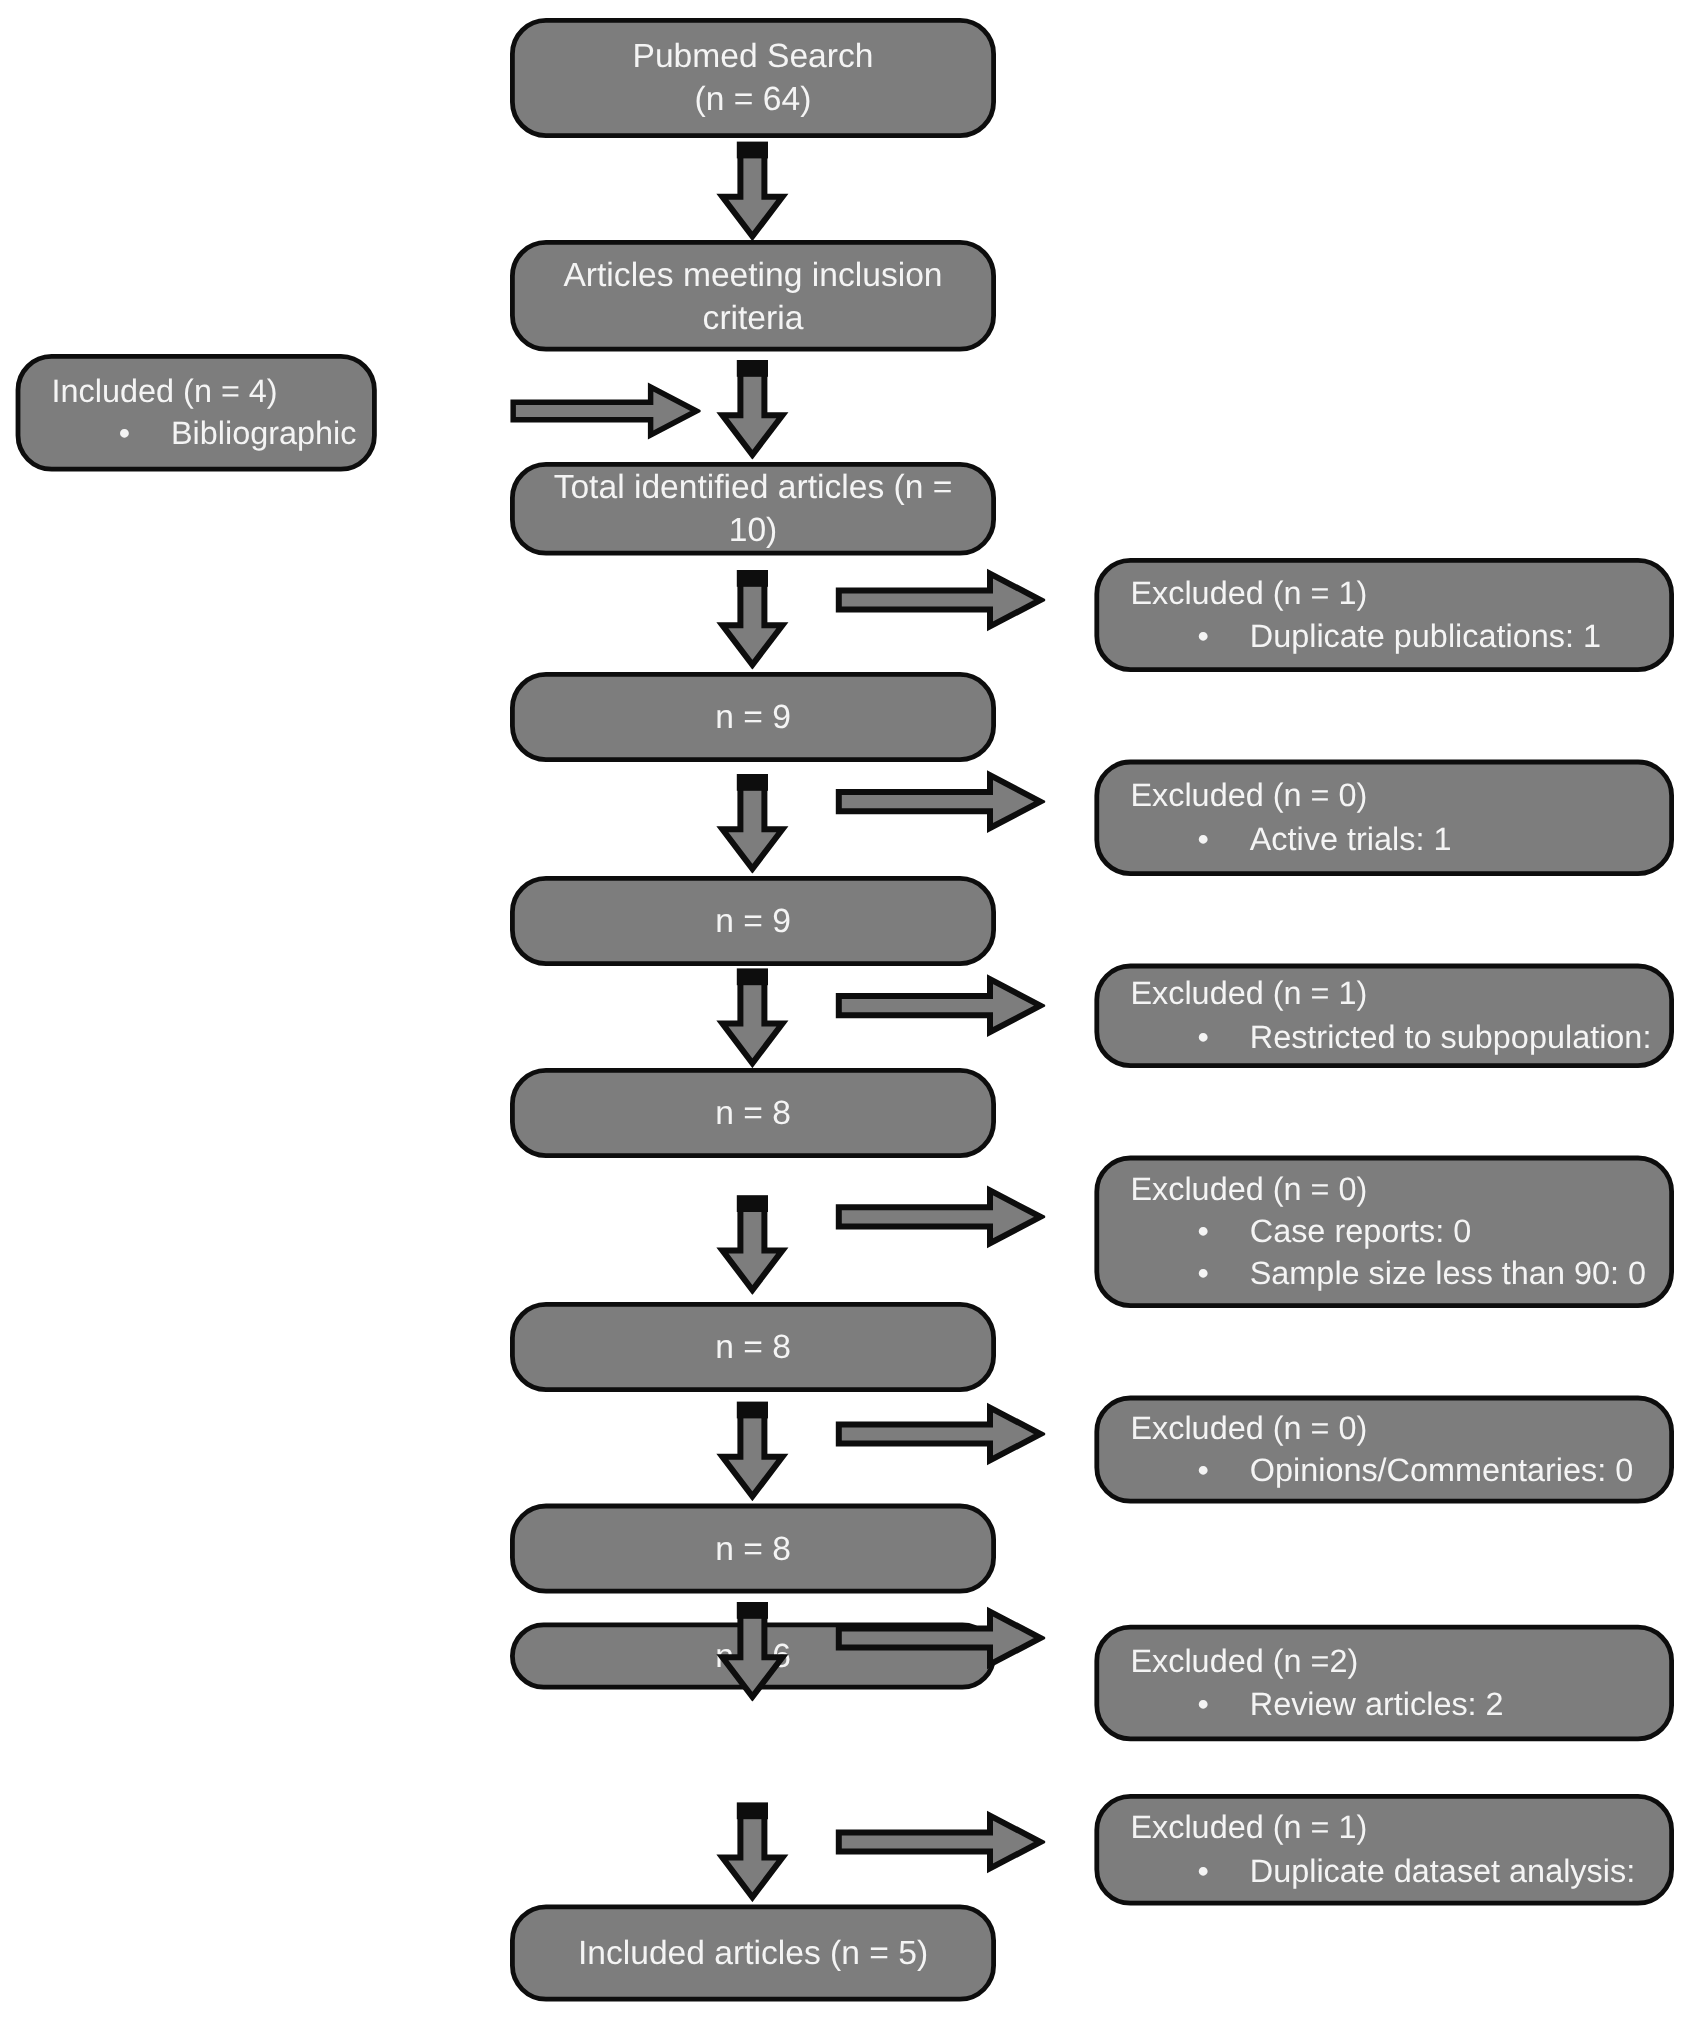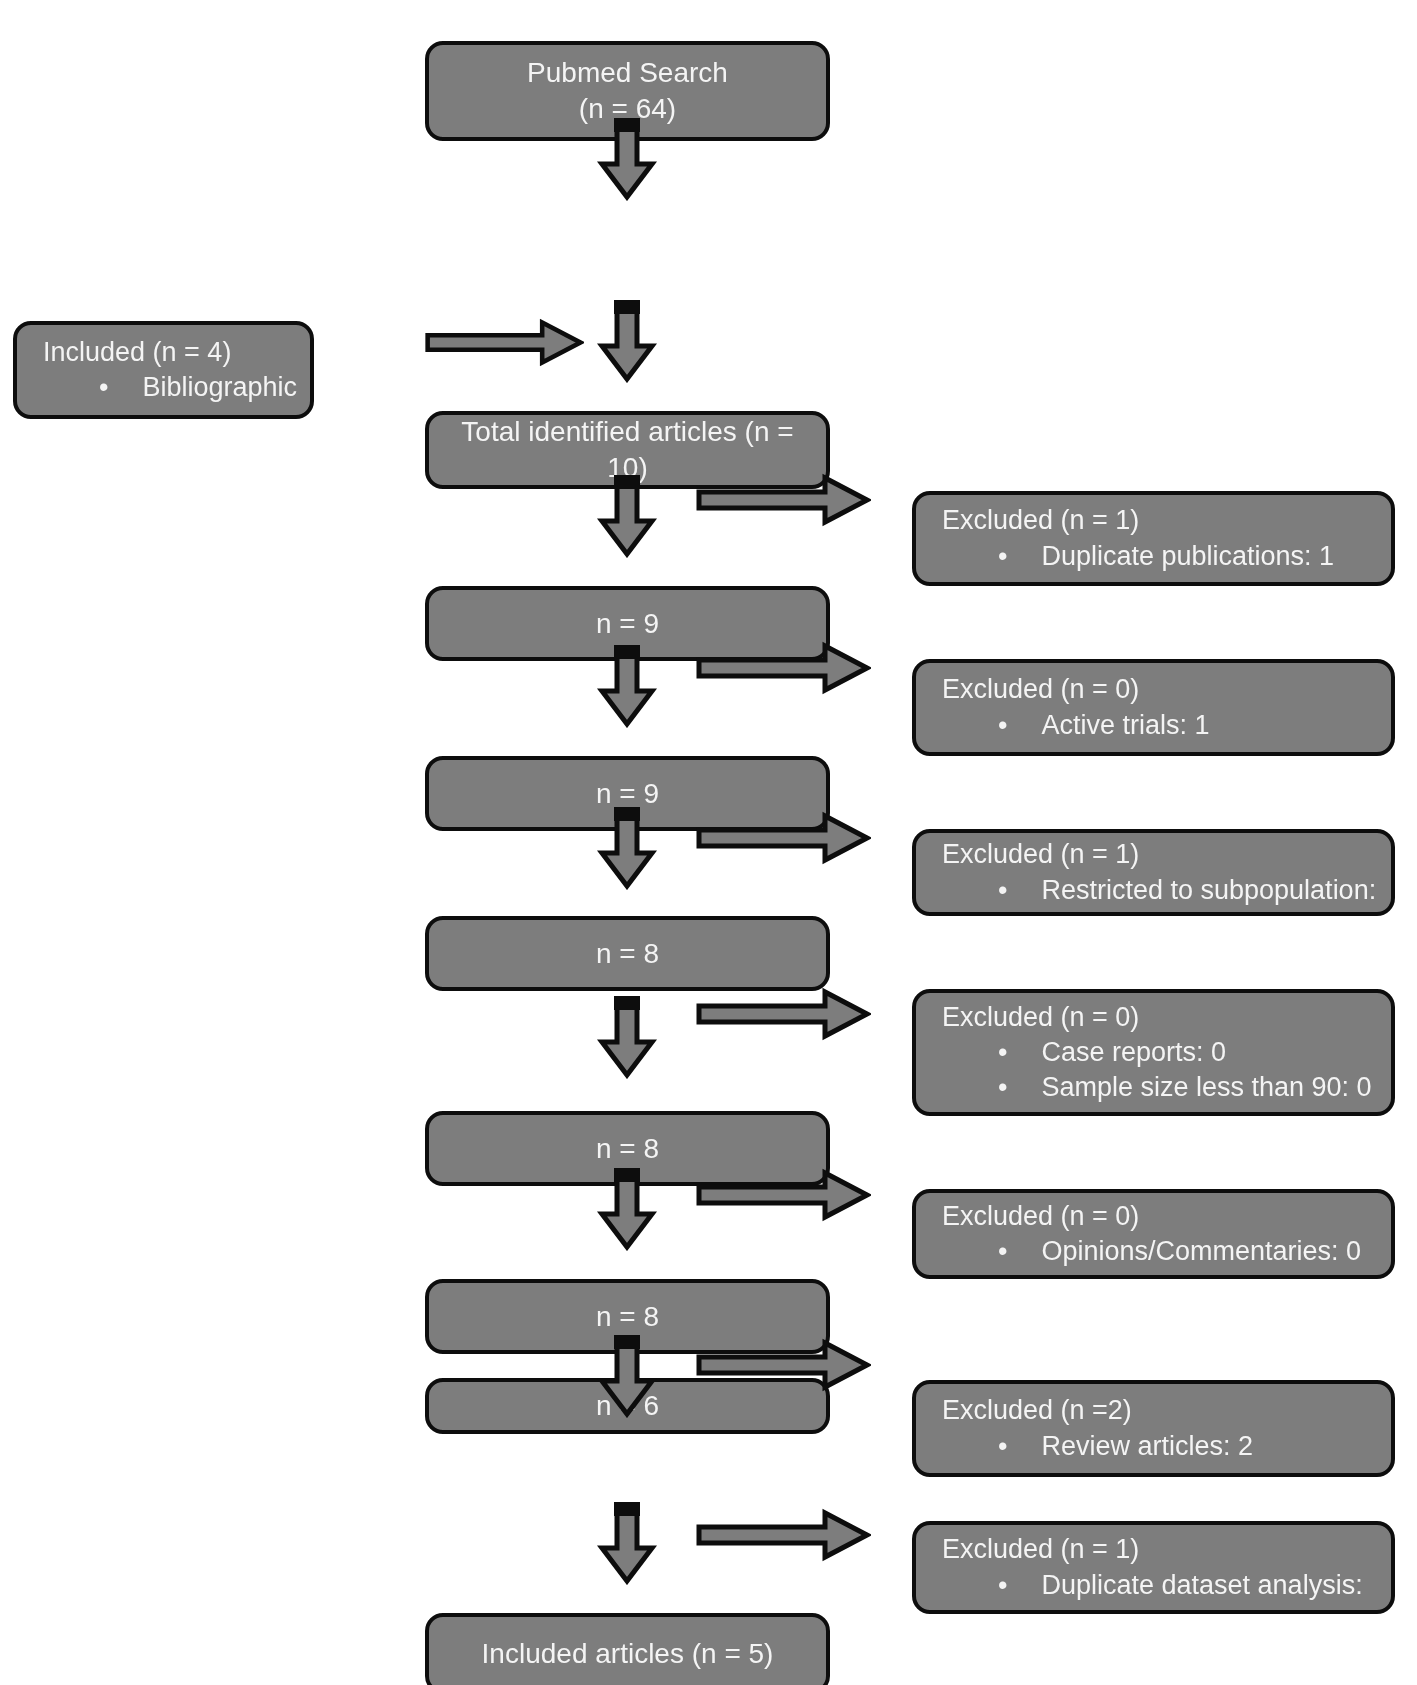--- a/index.html
+++ b/index.html
@@ -14,23 +14,22 @@
     width:1417px;height:1685px;
     background:var(--background);
     font-family:"Liberation Sans",sans-serif;
     overflow:hidden;
   }
   .box{
     position:absolute;
     box-sizing:border-box;
     background:var(--box-fill);
     border:4px solid var(--box-border);
-    border-radius:18px;
+    border-radius:30px;
     color:var(--text);
-    margin-top:26px;
   }
   .center-box{
     display:flex;align-items:center;justify-content:center;
     text-align:center;
     white-space:pre-line;
     font-size:28px;line-height:1.28;
     padding:4px 10px;
   }
   .side-box{
     display:flex;flex-direction:column;justify-content:center;
@@ -59,20 +58,22 @@
       </symbol>
       <symbol id="right-arrow" viewBox="0 0 176 58">
         <path d="M4 21 L130 21 L130 7 L172 29 L130 51 L130 37 L4 37 Z" fill="#7d7d7d" stroke="#0d0d0d" stroke-width="5" stroke-linejoin="miter"></path>
       </symbol>
     </defs>
   </svg>
 
   <div class="box center-box" style="left:425px;top:15px;width:405px;height:100px;">Pubmed Search
 (n = 64)</div>
 
+  <div class="box center-box" style="left:425px;top:200px;width:405px;height:93px;">Articles meeting inclusion
+criteria</div>
 
   <div class="box center-box" style="left:425px;top:385px;width:405px;height:78px;">Total identified articles (n = 10)</div>
 
   <div class="box center-box" style="left:425px;top:560px;width:405px;height:75px;">n = 9</div>
 
   <div class="box center-box" style="left:425px;top:730px;width:405px;height:75px;">n = 9</div>
 
   <div class="box center-box" style="left:425px;top:890px;width:405px;height:75px;">n = 8</div>
 
   <div class="box center-box" style="left:425px;top:1085px;width:405px;height:75px;">n = 8</div>

